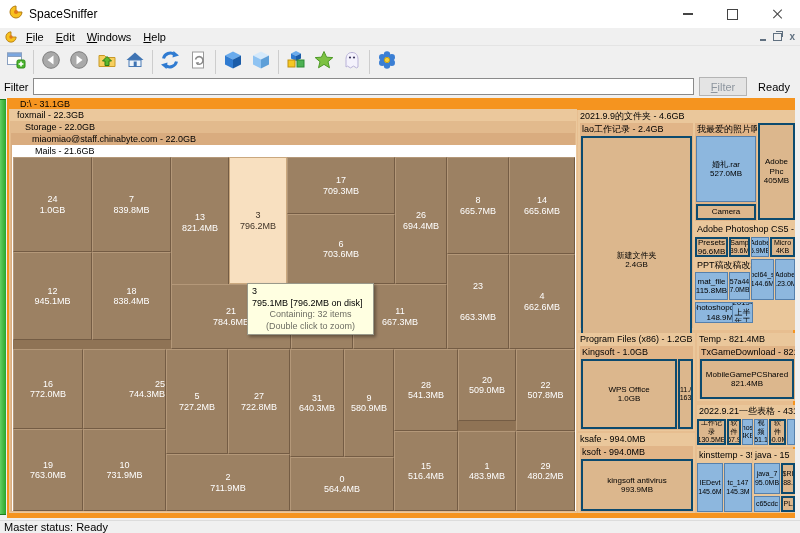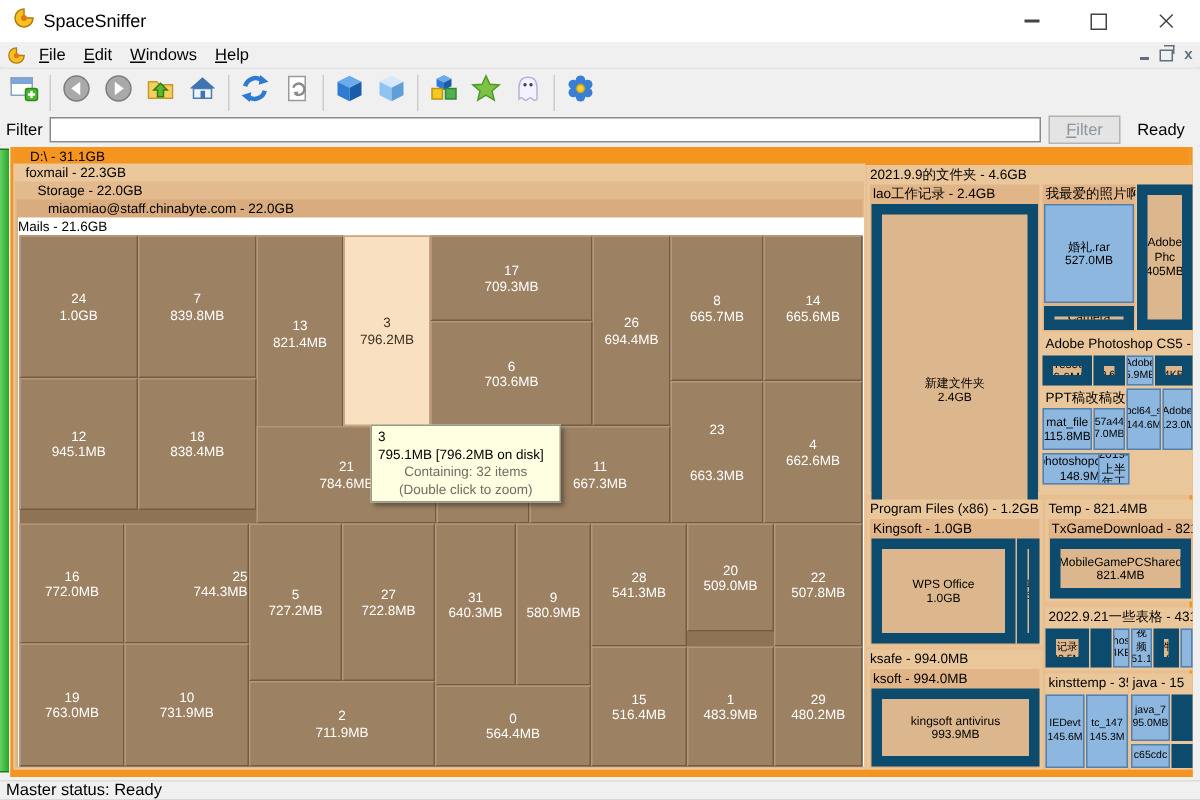--- a/index.html
+++ b/index.html
@@ -63,21 +63,21 @@
   .tooltip{left:247px;top:186px;width:117px;background:#ffffe1;border:1px solid #99998a;
            box-shadow:2px 2px 3px rgba(0,0,0,.35);font-size:9px;line-height:11.5px;
            padding:2px 4px;z-index:50;}
   .tt-center{text-align:center;color:#6e6e64;}
   .rp-w{position:absolute;} .rp-w1{background:#eac79b;} .rp-w2{background:#e1b588;}
   .rp-h{position:absolute;font-size:9px;line-height:12px;padding-left:2px;white-space:nowrap;
         overflow:hidden;box-sizing:border-box;}
   .rp-b{position:absolute;box-sizing:border-box;font-size:8px;line-height:9.5px;display:flex;
         flex-direction:column;align-items:center;justify-content:center;text-align:center;overflow:hidden;}
   .rp-b.sm{font-size:7px;line-height:8.5px;}
-  .rp-tan{background:#dcb78d;border:7px solid #0c4a6e;}
+  .rp-tan{background:#dcb78d;border:2px solid #0c4a6e;}
   .rp-blue{background:#8db7de;border:1px solid #5580ac;}
   
   .statusbar{position:absolute;left:0;top:520px;right:0;height:13px;background:#f0f0f0;
              border-top:1px solid #dcdcdc;font-size:11px;line-height:13px;padding-left:4px;}
 </style>
 </head>
 <body>
 
 <div class="win">
 
@@ -234,21 +234,21 @@
         <div class="lvl lv1" style="left: 9px; top: 12px; width: 568px; height: 404px;">
           <div class="lvl-hdr" style="padding-left: 8px;">foxmail - 22.3GB</div>
         </div>
         <div class="lvl lv2" style="left: 10px; top: 24px; width: 566px; height: 391px;">
           <div class="lvl-hdr" style="padding-left: 15px;">Storage - 22.0GB</div>
         </div>
         <div class="lvl lv3" style="left: 11px; top: 36px; width: 564px; height: 378px;">
           <div class="lvl-hdr" style="padding-left: 21px;">miaomiao@staff.chinabyte.com - 22.0GB</div>
         </div>
         <div class="lvl lv4" style="left: 12px; top: 48px; width: 564px; height: 366px;">
-          <div class="lvl-hdr" style="">Mails - 21.6GB</div>
+          <div class="lvl-hdr" style="padding-left: 23px;">Mails - 21.6GB</div>
         </div>
       </div>
     <div class="abs mails-body" id="mails-body">
         <div class="mblk" style="left: 0px; top: 0px; width: 79px; height: 95px;">
           <span>24</span>
           <span>1.0GB</span>
         </div>
         <div class="mblk" style="left: 79px; top: 0px; width: 79px; height: 95px;">
           <span>7</span>
           <span>839.8MB</span>

